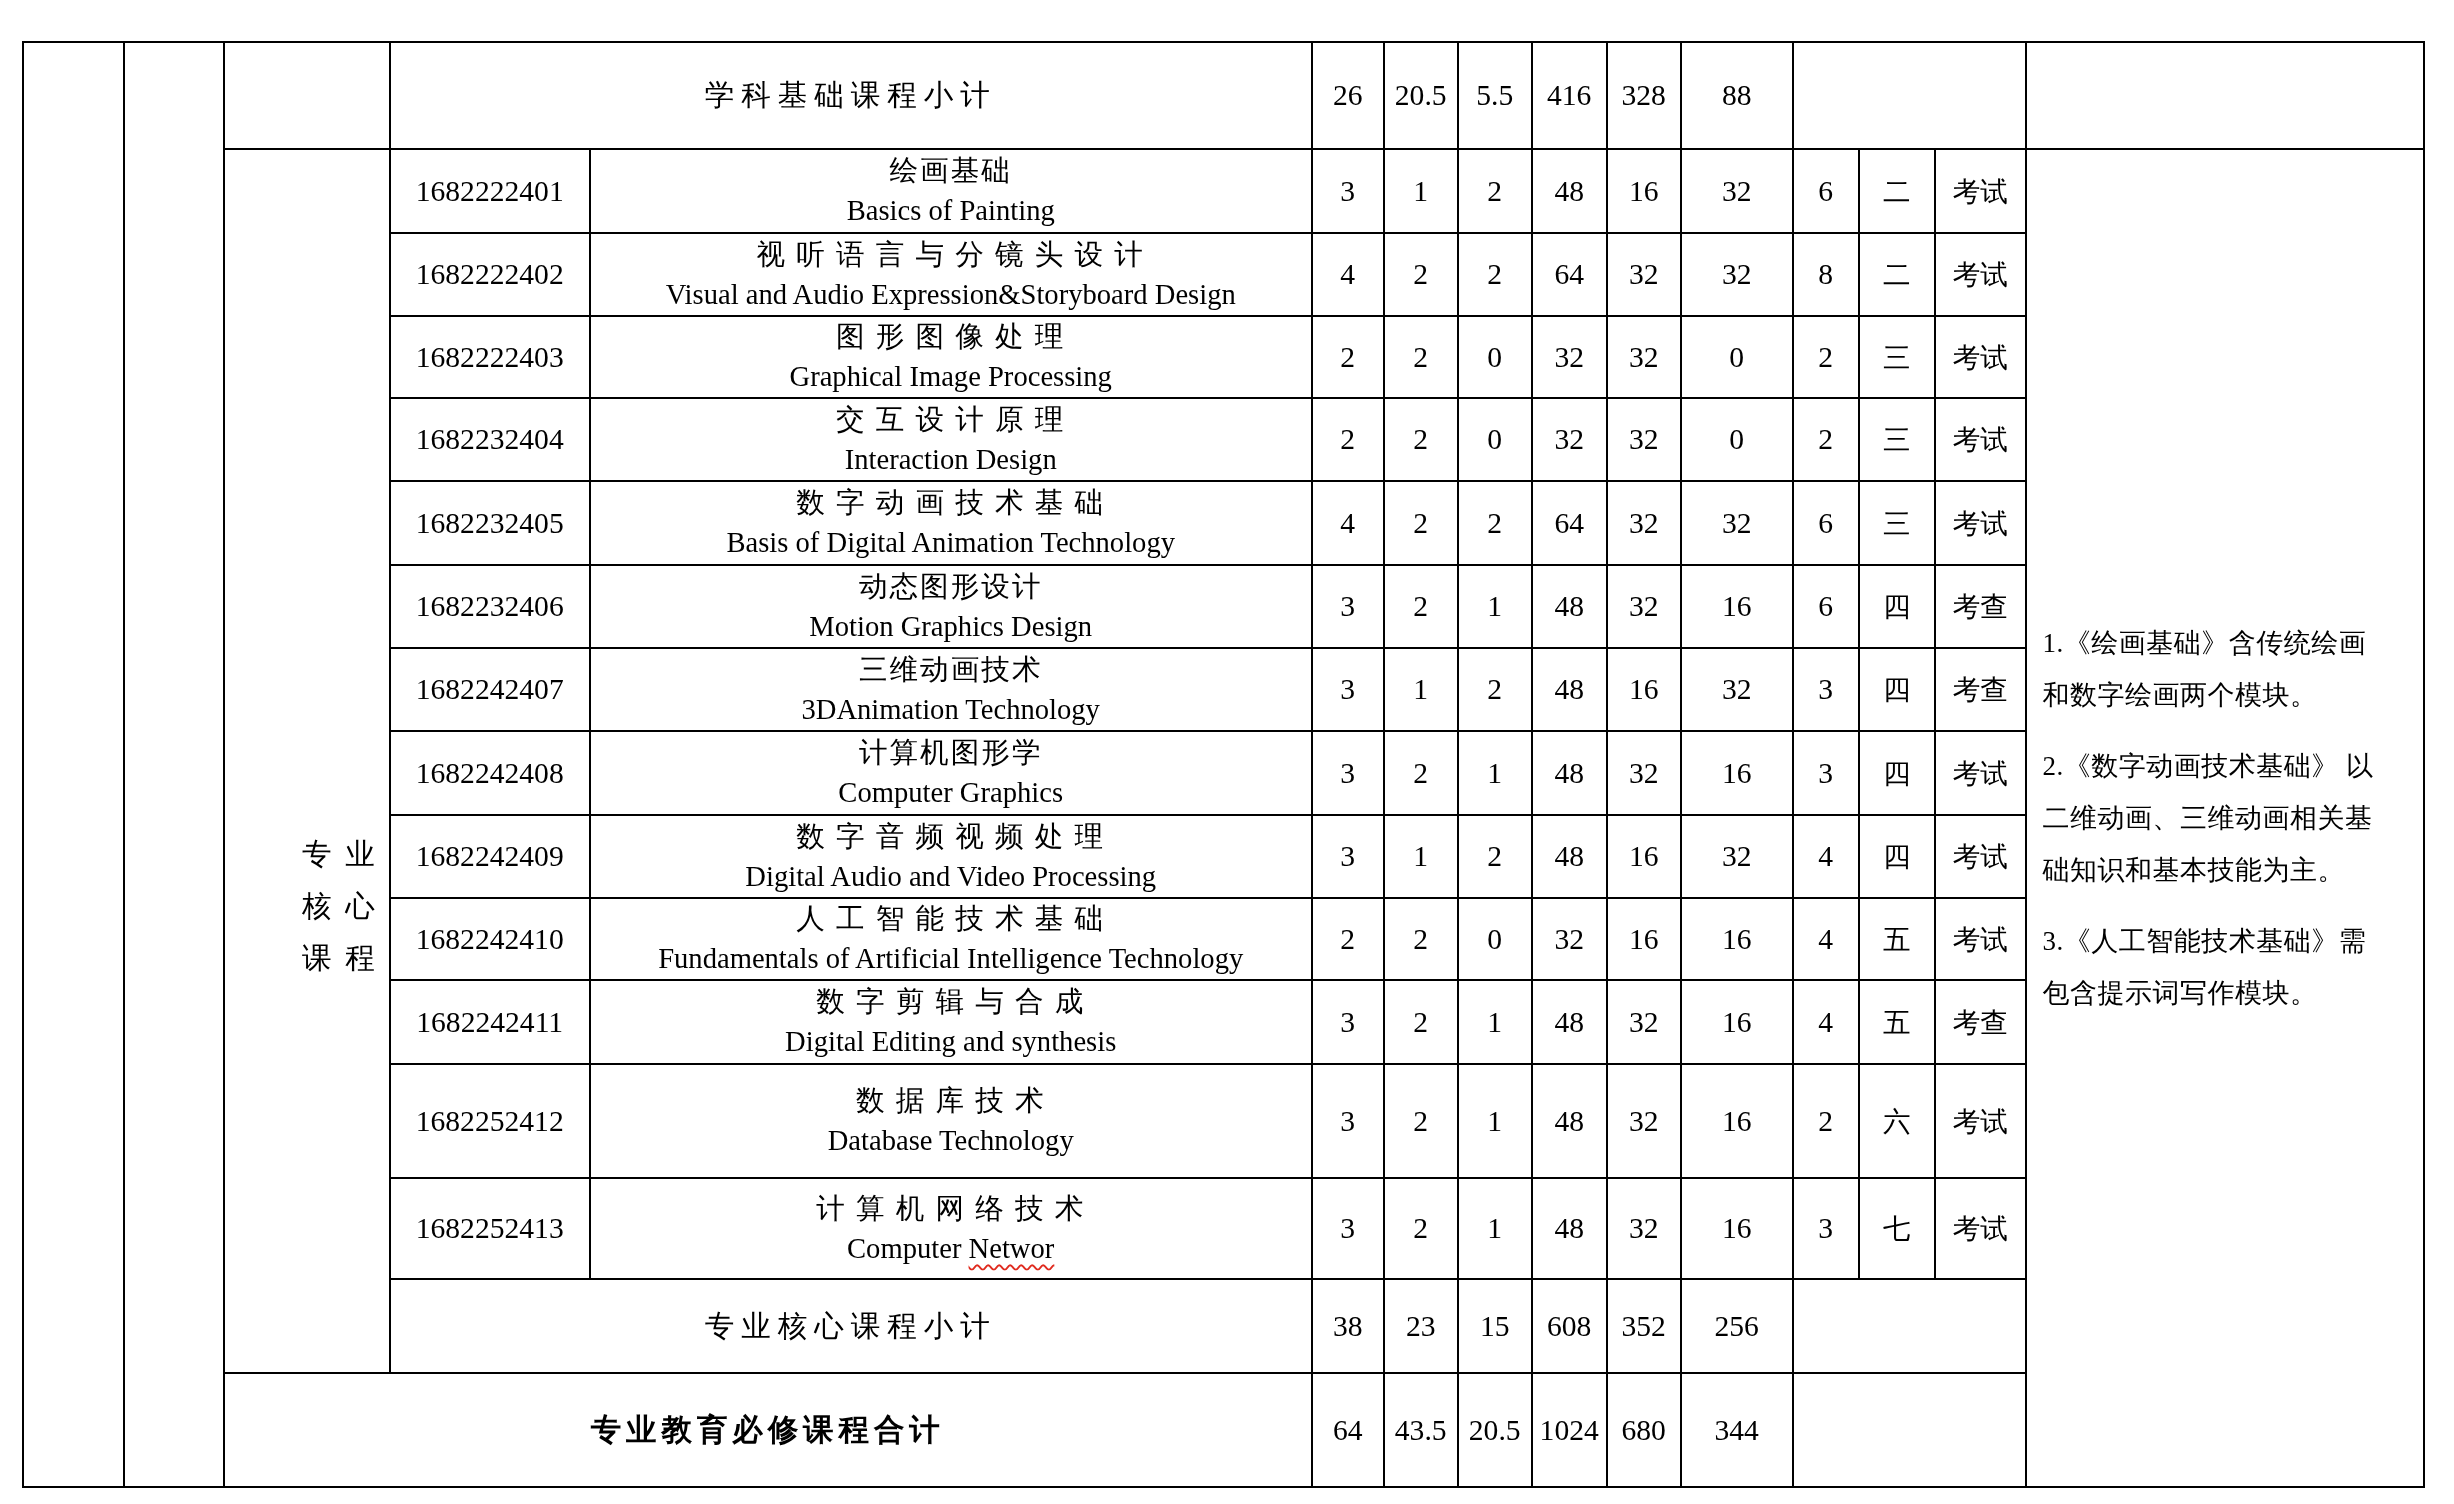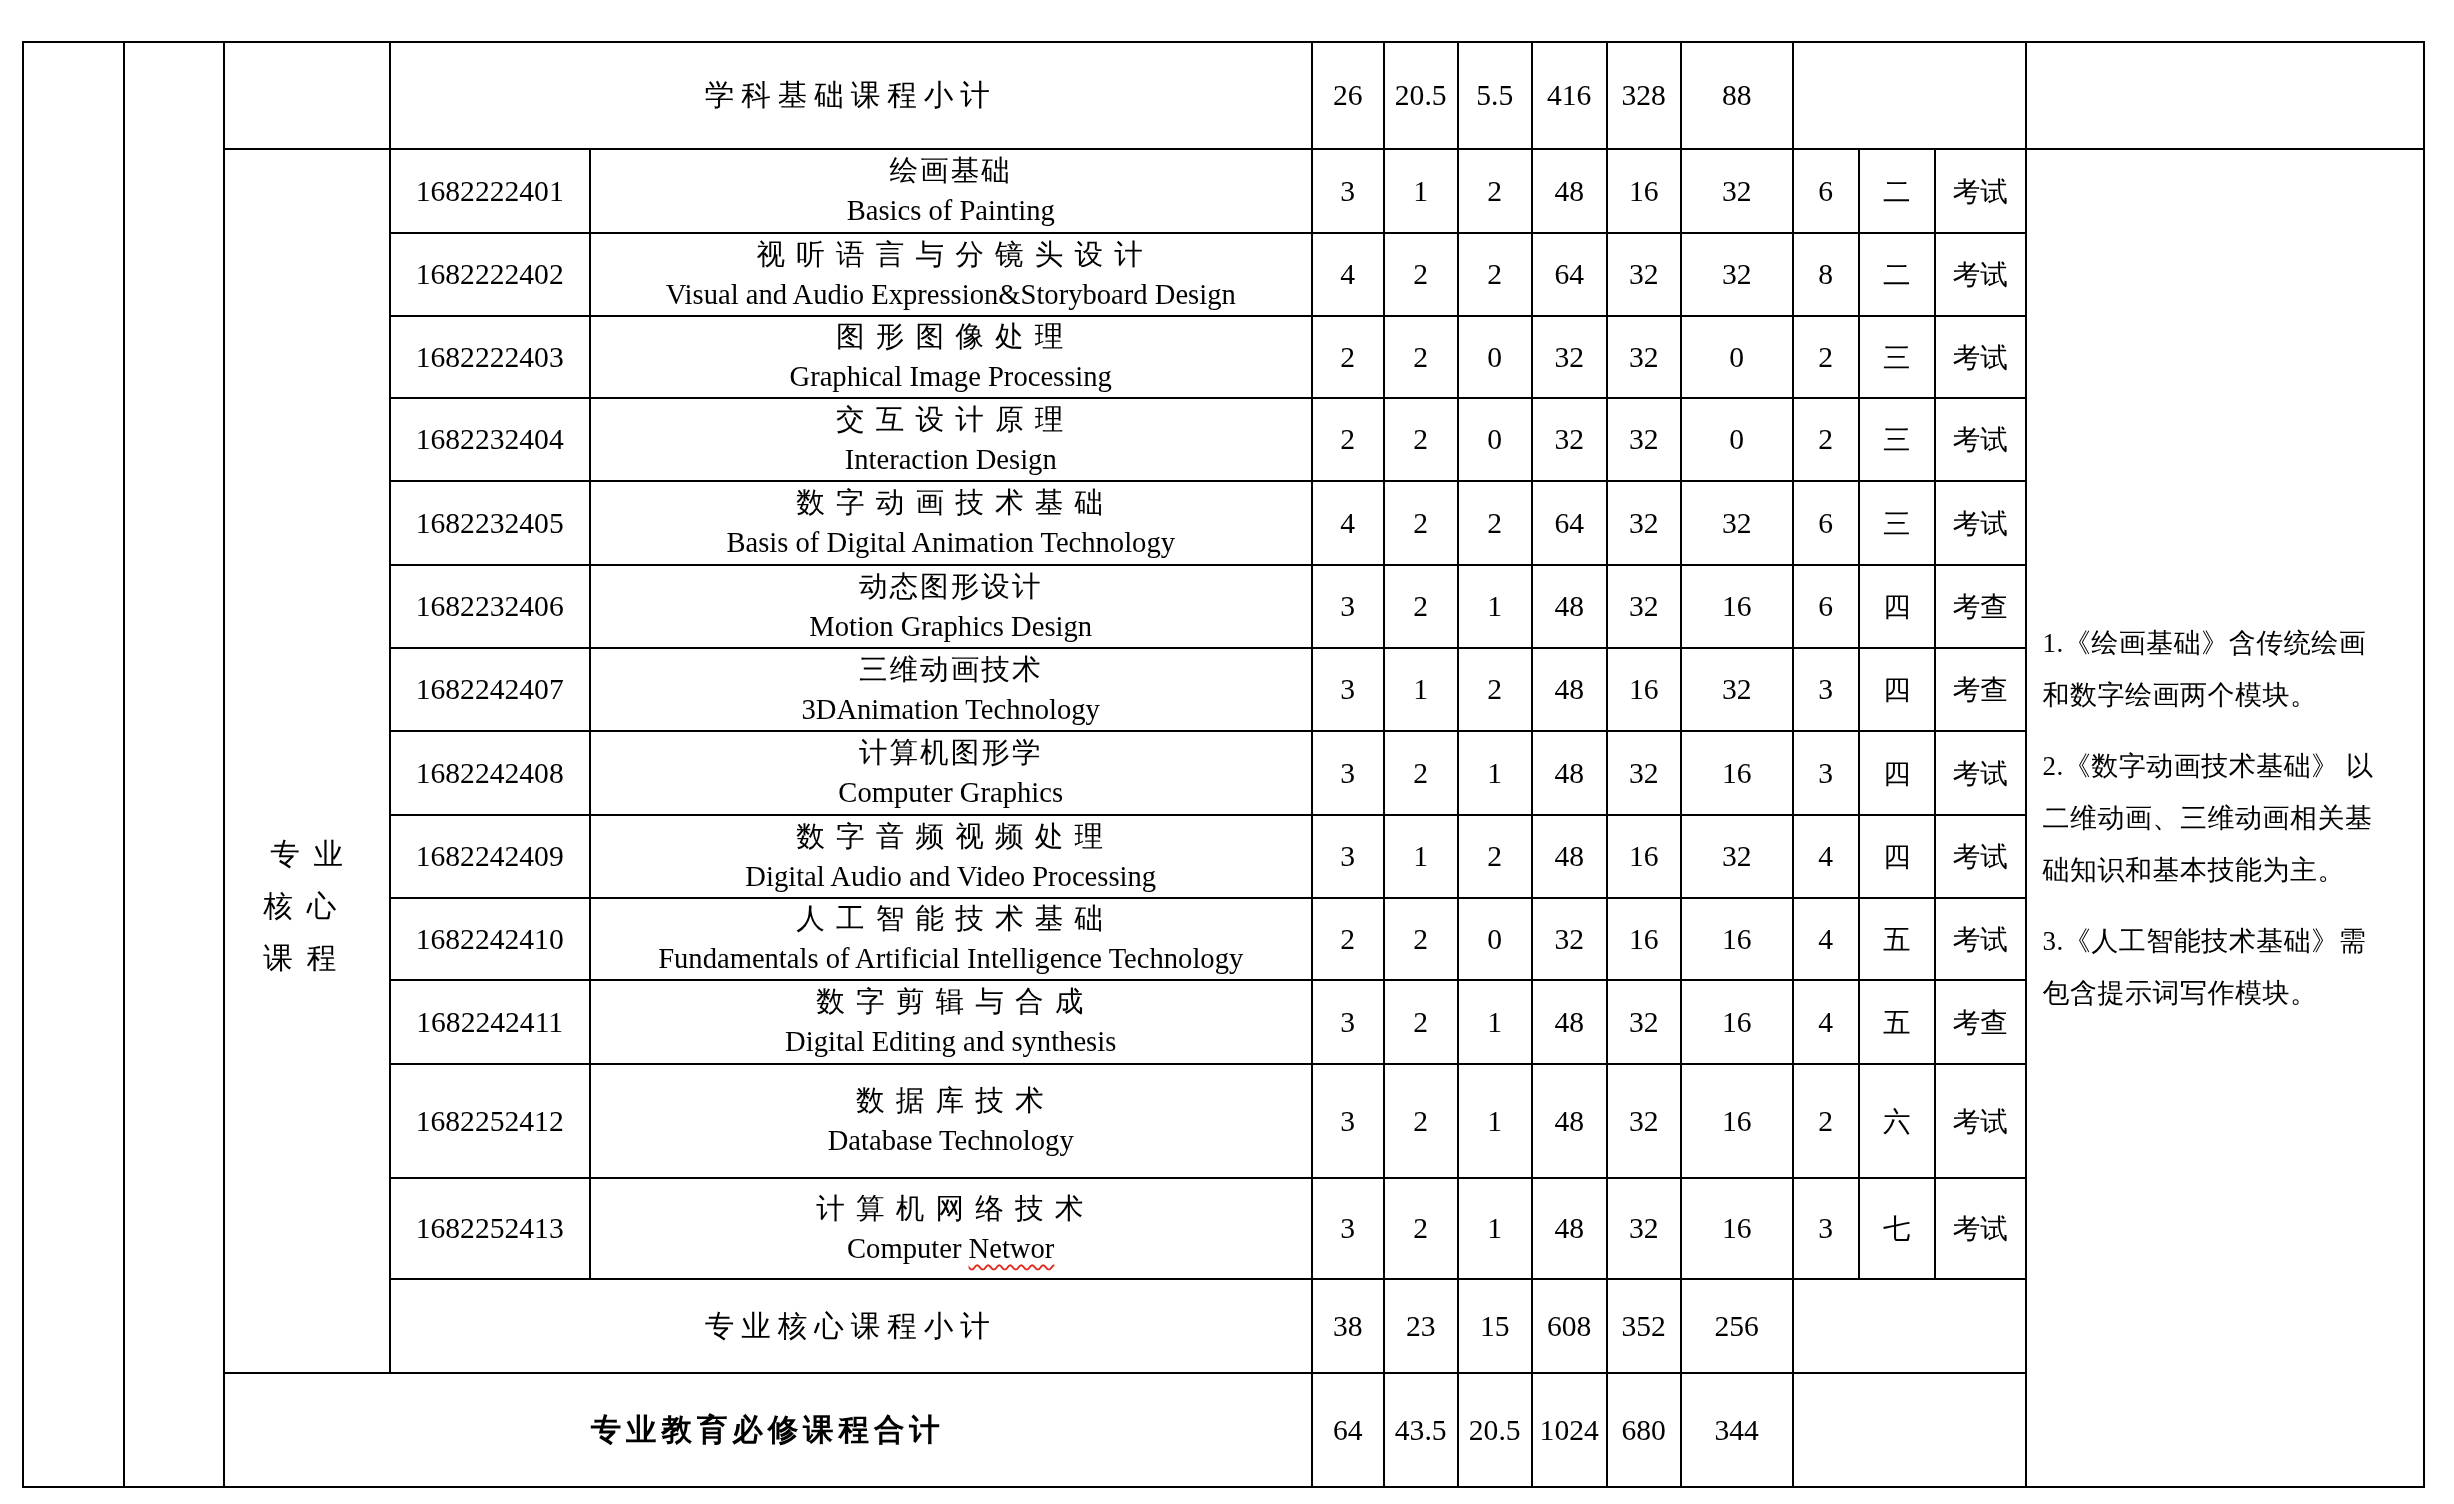--- a/index.html
+++ b/index.html
@@ -21,21 +21,21 @@
   .total-label { font-weight:bold; letter-spacing:4.9px; font-size:30.5px;margin-left:19px; }
   .code { font-size:29.6px;margin-left:38px; }
   .name-cell { line-height:40px; }
   .zh { font-size:28.6px; letter-spacing:2px; line-height:40px; }
   .en { font-size:28.6px; letter-spacing:0; line-height:40px; }
   .num { font-size:29.6px; }
   .cjk { font-size:27.6px; }
   .group-cell { vertical-align:top; }
   .group-label {
     padding-top:678px; font-size:29.6px; line-height:52px; letter-spacing:13.8px;
-    white-space:pre-line; text-align:center; text-indent:13.8px;
+    white-space:pre-line; text-align:right; text-indent:13.8px;
   }
   .notes-cell { text-align:left; padding:0 5.9px 0 15.8px; vertical-align:middle; }
   .note {
     font-size:27px; line-height:52px; letter-spacing:0.5px;
     white-space:pre-line; margin:18.7px 0; text-align:left;
   }
   .misspell {
     text-decoration-line:underline; text-decoration-style:wavy;
     text-decoration-color:#e02a1e; text-decoration-thickness:2px;
     text-underline-offset:5.9px;

